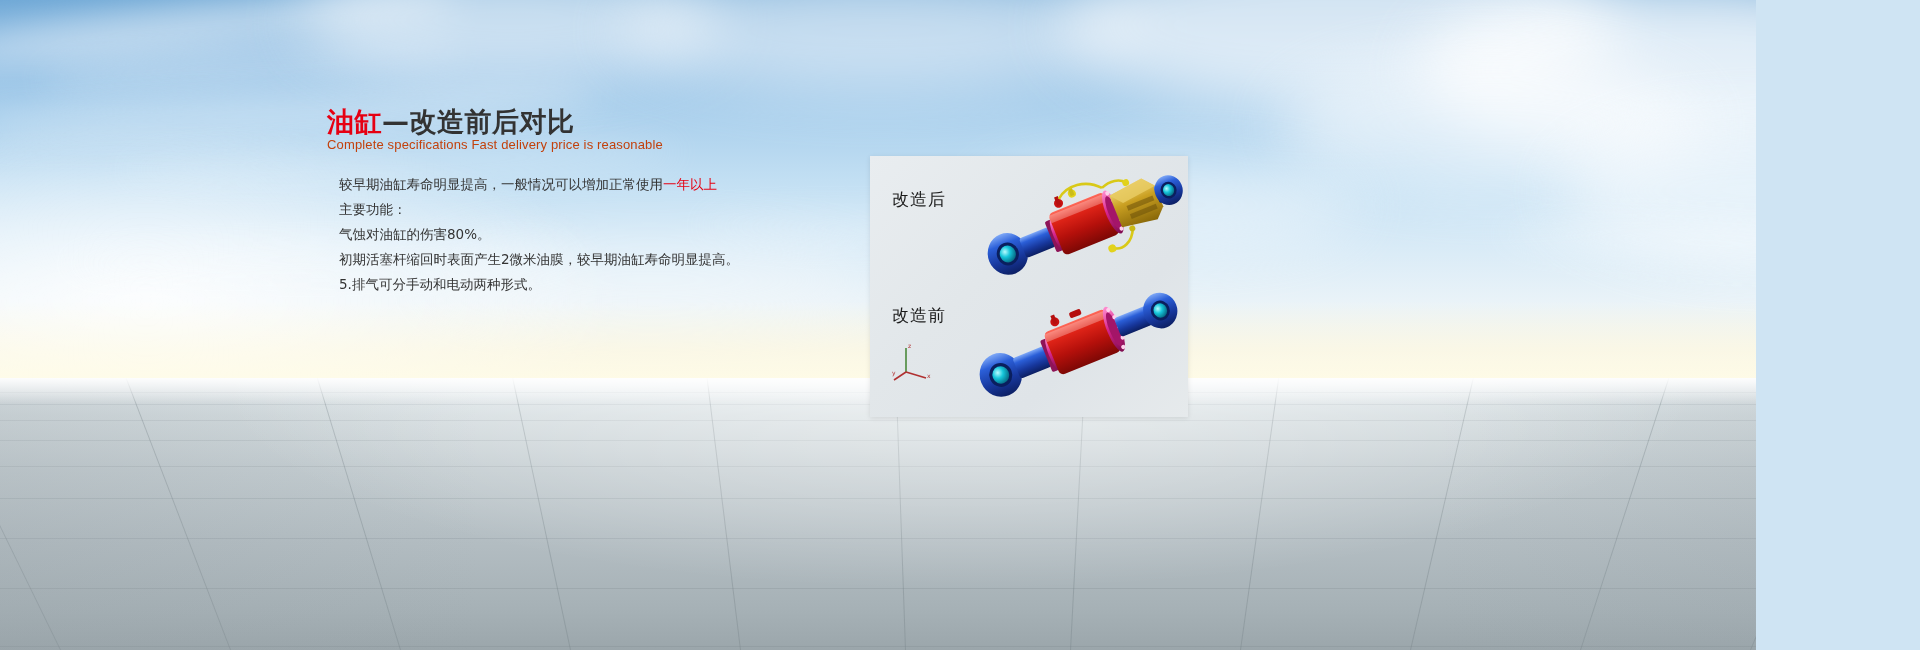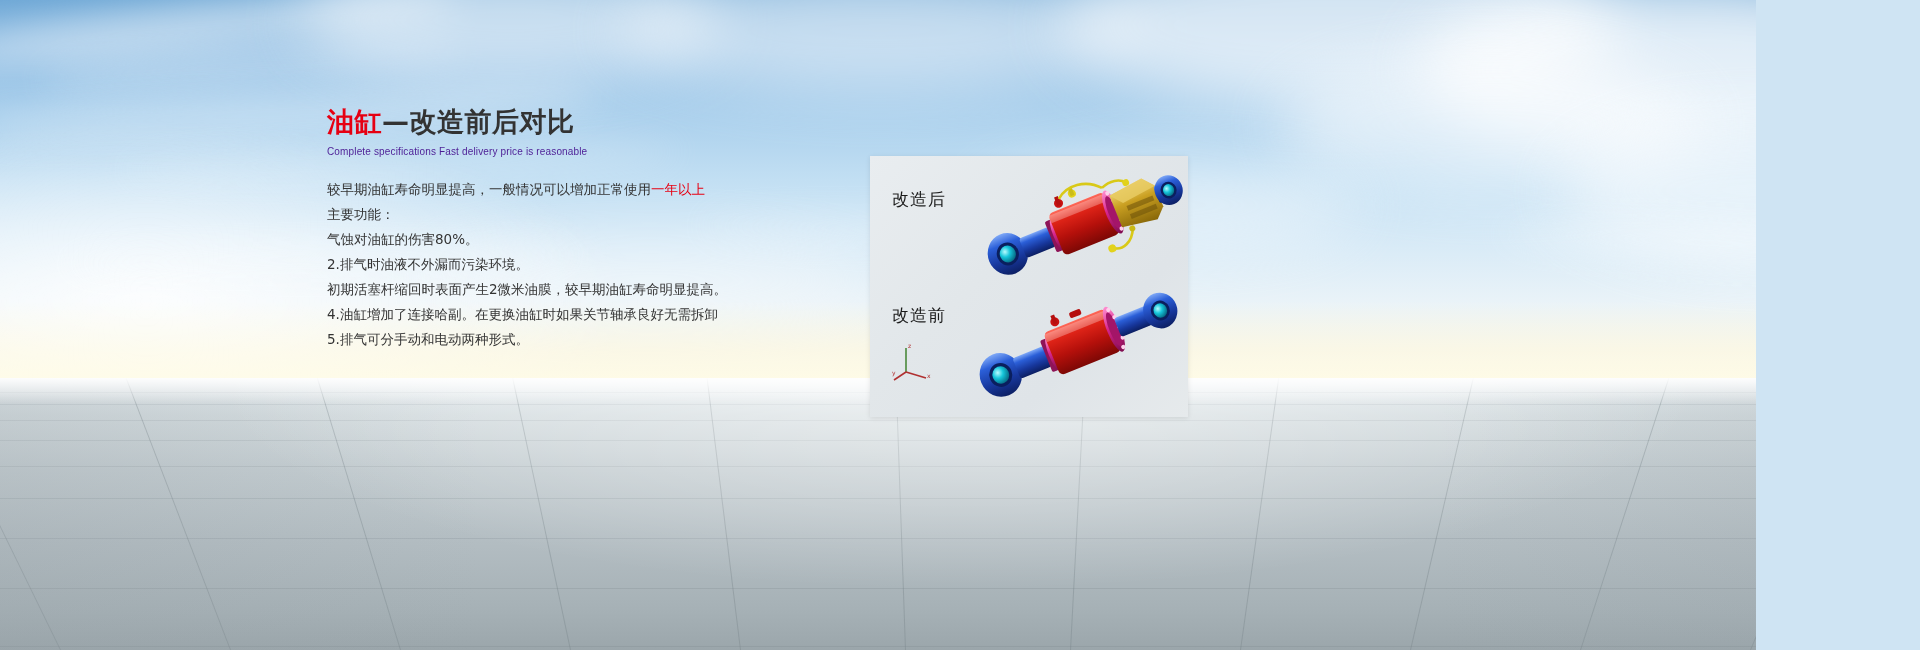--- a/index.html
+++ b/index.html
@@ -64,26 +64,25 @@
   .textblock { position:absolute; left:327px; top:107px; width:430px; }
 
   .title {
     font-family:"DejaVu Sans", sans-serif;
     font-size:27px; font-weight:bold; letter-spacing:.5px;
     color:#333333; line-height:1.1; white-space:nowrap;
   }
   .title .hl { color:#e60012; }
 
   .subtitle {
-    margin-top:9px;
     font-family:"Liberation Sans", sans-serif;
-    font-size:10px; color:#4c1d95; letter-spacing:.15px; white-space:nowrap;
-  }
-
-  .body { margin-top:20px; }
+    font-size:13px; color:#c2410c; letter-spacing:.15px; white-space:nowrap;
+  }
+
+  .body { margin-top:20px;margin-left:12px; }
   .body p {
     font-family:"DejaVu Sans", sans-serif;
     font-size:13.5px; color:#333333; line-height:25px; white-space:nowrap;
   }
   .body p .red { color:#e60012; }
 
   
   .panel {
     position:absolute; left:870px; top:156px; width:318px; height:261px;
     background:linear-gradient(135deg,#e9edf0 0%, #e2e7ea 40%, #dfe4e8 70%, #e6eaec 100%);
@@ -165,23 +164,21 @@
     </div>
 
     <div class="subtitle">Complete specifications Fast delivery price is reasonable</div>
 
     <div class="body">
       <p>
         <span>较早期油缸寿命明显提高，一般情况可以增加正常使用</span><span class="red">一年以上</span>
       </p>
       <p><span>主要功能：</span></p>
       <p><span>气蚀对油缸的伤害80%。</span></p>
-      <p><span>2.排气时油液不外漏而污染环境。</span></p>
       <p><span>初期活塞杆缩回时表面产生2微米油膜，较早期油缸寿命明显提高。</span></p>
-      <p><span>4.油缸增加了连接哈副。在更换油缸时如果关节轴承良好无需拆卸</span></p>
       <p><span>5.排气可分手动和电动两种形式。</span></p>
     </div>
   </div>
 
   <div class="panel">
 
     <div class="panel-label lbl-after">改造后</div>
     <div class="panel-label lbl-before">改造前</div>
 
     <svg class="cyl" style="left:108px; top:8px;" width="208" height="120" viewBox="0 0 208 120">

